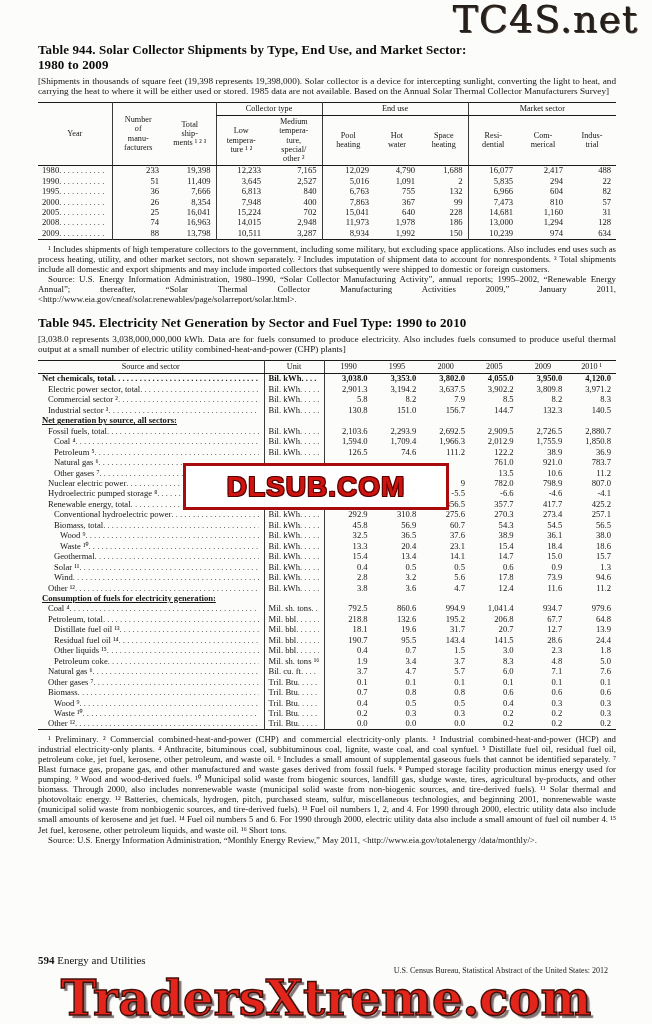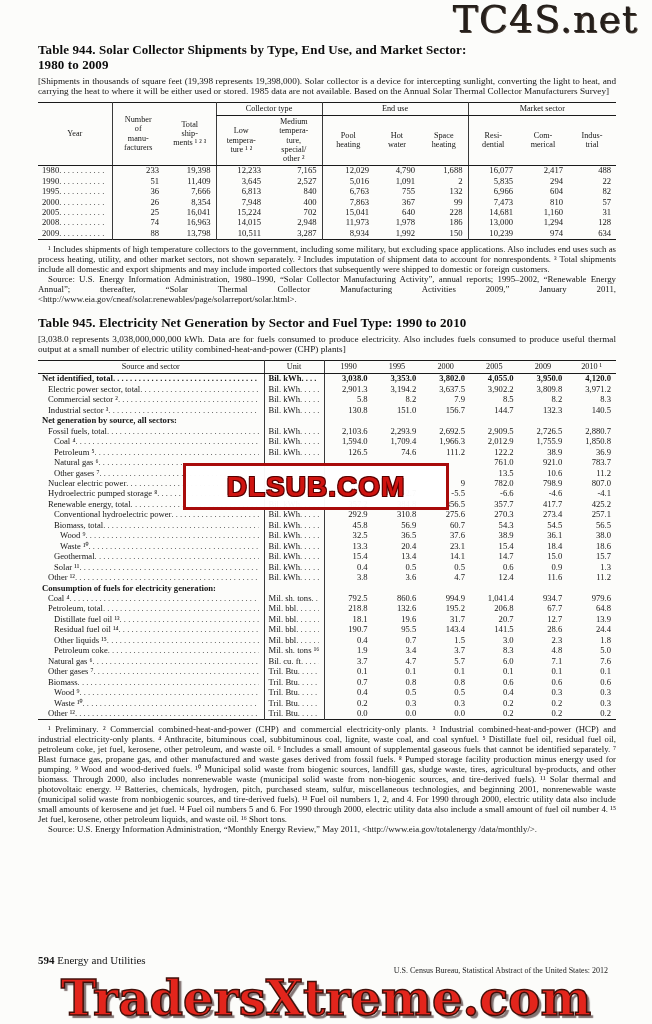--- a/index.html
+++ b/index.html
@@ -20,21 +20,21 @@
   .num{text-align:right;}
   .num-h{text-align:right;padding-right:5px;}
   .vl{border-left:1px solid #3a3a3a;}
   tr.b{font-weight:bold;}
 
   .row{display:flex;align-items:baseline;}
   .lbl{white-space:nowrap;}
   .dots{flex:1 1 auto;overflow:hidden;white-space:nowrap;color:#222;}
   .dots::after{content:" . . . . . . . . . . . . . . . . . . . . . . . . . . . . . . . . . . . . . . . . . . . . . . . . . . . . . . . . . . . . . . . .";}
   .ind0{padding-left:2px;}.ind1{padding-left:8px;}.ind2{padding-left:14px;}.ind3{padding-left:20px;}
-  .secl{display:inline-block;}
+  .secl{display:inline-block;text-decoration:underline;}
 
   .fnblock{font-size:8.8px;line-height:1.14;text-align:justify;margin-top:4px;}
   .fnblock p{margin:0;text-indent:10px;}
 
   #s945{margin-top:12px;}
 
   .footer-left{position:absolute;left:38px;top:954px;font-size:11px;}
   .footer-left .num{font-weight:bold;margin-top:36px;}
   .footer-right{position:absolute;right:44px;top:966px;font-size:8px;color:#222;}
 
@@ -276,21 +276,21 @@
             <th class="num-h">2000</th>
             <th class="num-h">2005</th>
             <th class="num-h">2009</th>
             <th class="num-h">2010 ¹</th>
           </tr>
         </thead>
         <tbody>
             <tr class="b">
               <td class="lab">
                 <div class="row ind0">
-                  <span class="lbl">Net identified, total</span>
+                  <span class="lbl">Net chemicals, total</span>
                   <span class="dots"></span>
                 </div>
               </td>
               <td class="unit vl">
                 <div class="row ind0">
                   <span class="lbl">Bil. kWh</span>
                   <span class="dots"></span>
                 </div>
               </td>
               <td class="num vl">3,038.0</td>
@@ -630,20 +630,40 @@
               </td>
               <td class="num vl">0.4</td>
               <td class="num">0.5</td>
               <td class="num">0.5</td>
               <td class="num">0.6</td>
               <td class="num">0.9</td>
               <td class="num">1.3</td>
             </tr>
             <tr>
               <td class="lab">
+                <div class="row ind2">
+                  <span class="lbl">Wind</span>
+                  <span class="dots"></span>
+                </div>
+              </td>
+              <td class="unit vl">
+                <div class="row ind0">
+                  <span class="lbl">Bil. kWh</span>
+                  <span class="dots"></span>
+                </div>
+              </td>
+              <td class="num vl">2.8</td>
+              <td class="num">3.2</td>
+              <td class="num">5.6</td>
+              <td class="num">17.8</td>
+              <td class="num">73.9</td>
+              <td class="num">94.6</td>
+            </tr>
+            <tr>
+              <td class="lab">
                 <div class="row ind1">
                   <span class="lbl">Other ¹²</span>
                   <span class="dots"></span>
                 </div>
               </td>
               <td class="unit vl">
                 <div class="row ind0">
                   <span class="lbl">Bil. kWh</span>
                   <span class="dots"></span>
                 </div>

